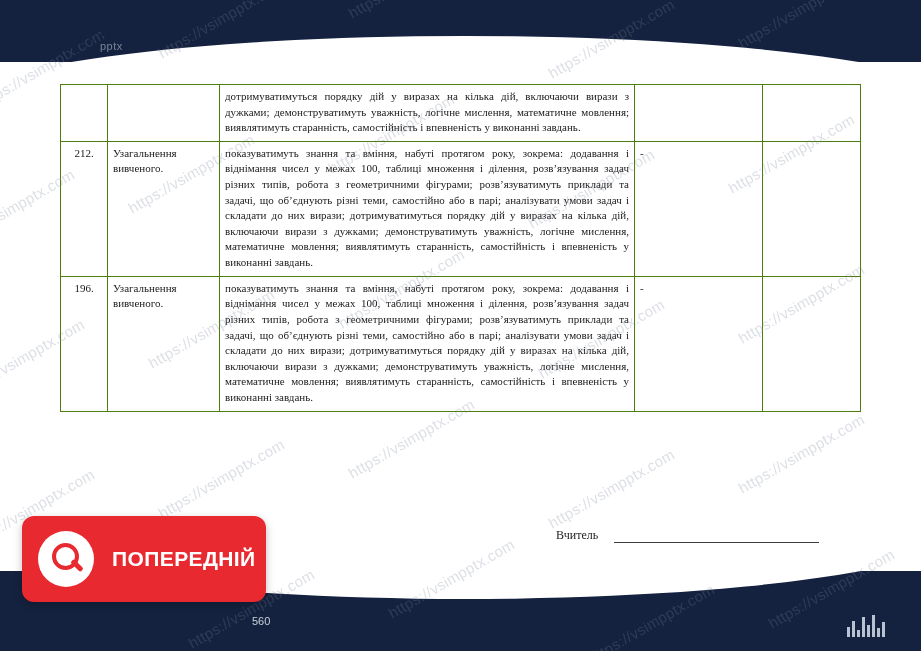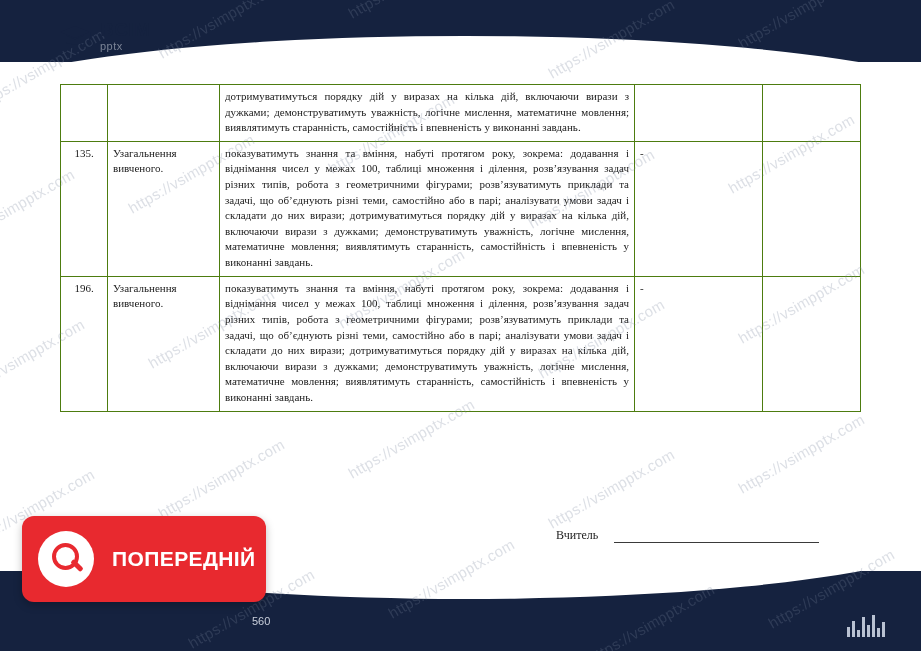--- a/index.html
+++ b/index.html
@@ -279,21 +279,21 @@
     </colgroup>
     <tbody>
       <tr>
         <td class="num"></td>
         <td></td>
         <td class="body">дотримуватимуться порядку дій у виразах на кілька дій, включаючи вирази з дужками; демонструватимуть уважність, логічне мислення, математичне мовлення; виявлятимуть старанність, самостійність і впевненість у виконанні завдань.</td>
         <td></td>
         <td></td>
       </tr>
       <tr>
-        <td class="num">135.</td>
+        <td class="num">212.</td>
         <td>Узагальнення вивченого.</td>
         <td class="body">показуватимуть знання та вміння, набуті протягом року, зокрема: додавання і віднімання чисел у межах 100, таблиці множення і ділення, розв’язування задач різних типів, робота з геометричними фігурами; розв’язуватимуть приклади та задачі, що об’єднують різні теми, самостійно або в парі; аналізувати умови задач і складати до них вирази; дотримуватимуться порядку дій у виразах на кілька дій, включаючи вирази з дужками; демонструватимуть уважність, логічне мислення, математичне мовлення; виявлятимуть старанність, самостійність і впевненість у виконанні завдань.</td>
         <td>-</td>
         <td></td>
       </tr>
       <tr>
         <td class="num">196.</td>
         <td>Узагальнення вивченого.</td>
         <td class="body">показуватимуть знання та вміння, набуті протягом року, зокрема: додавання і віднімання чисел у межах 100, таблиці множення і ділення, розв’язування задач різних типів, робота з геометричними фігурами; розв’язуватимуть приклади та задачі, що об’єднують різні теми, самостійно або в парі; аналізувати умови задач і складати до них вирази; дотримуватимуться порядку дій у виразах на кілька дій, включаючи вирази з дужками; демонструватимуть уважність, логічне мислення, математичне мовлення; виявлятимуть старанність, самостійність і впевненість у виконанні завдань.</td>
         <td>-</td>

